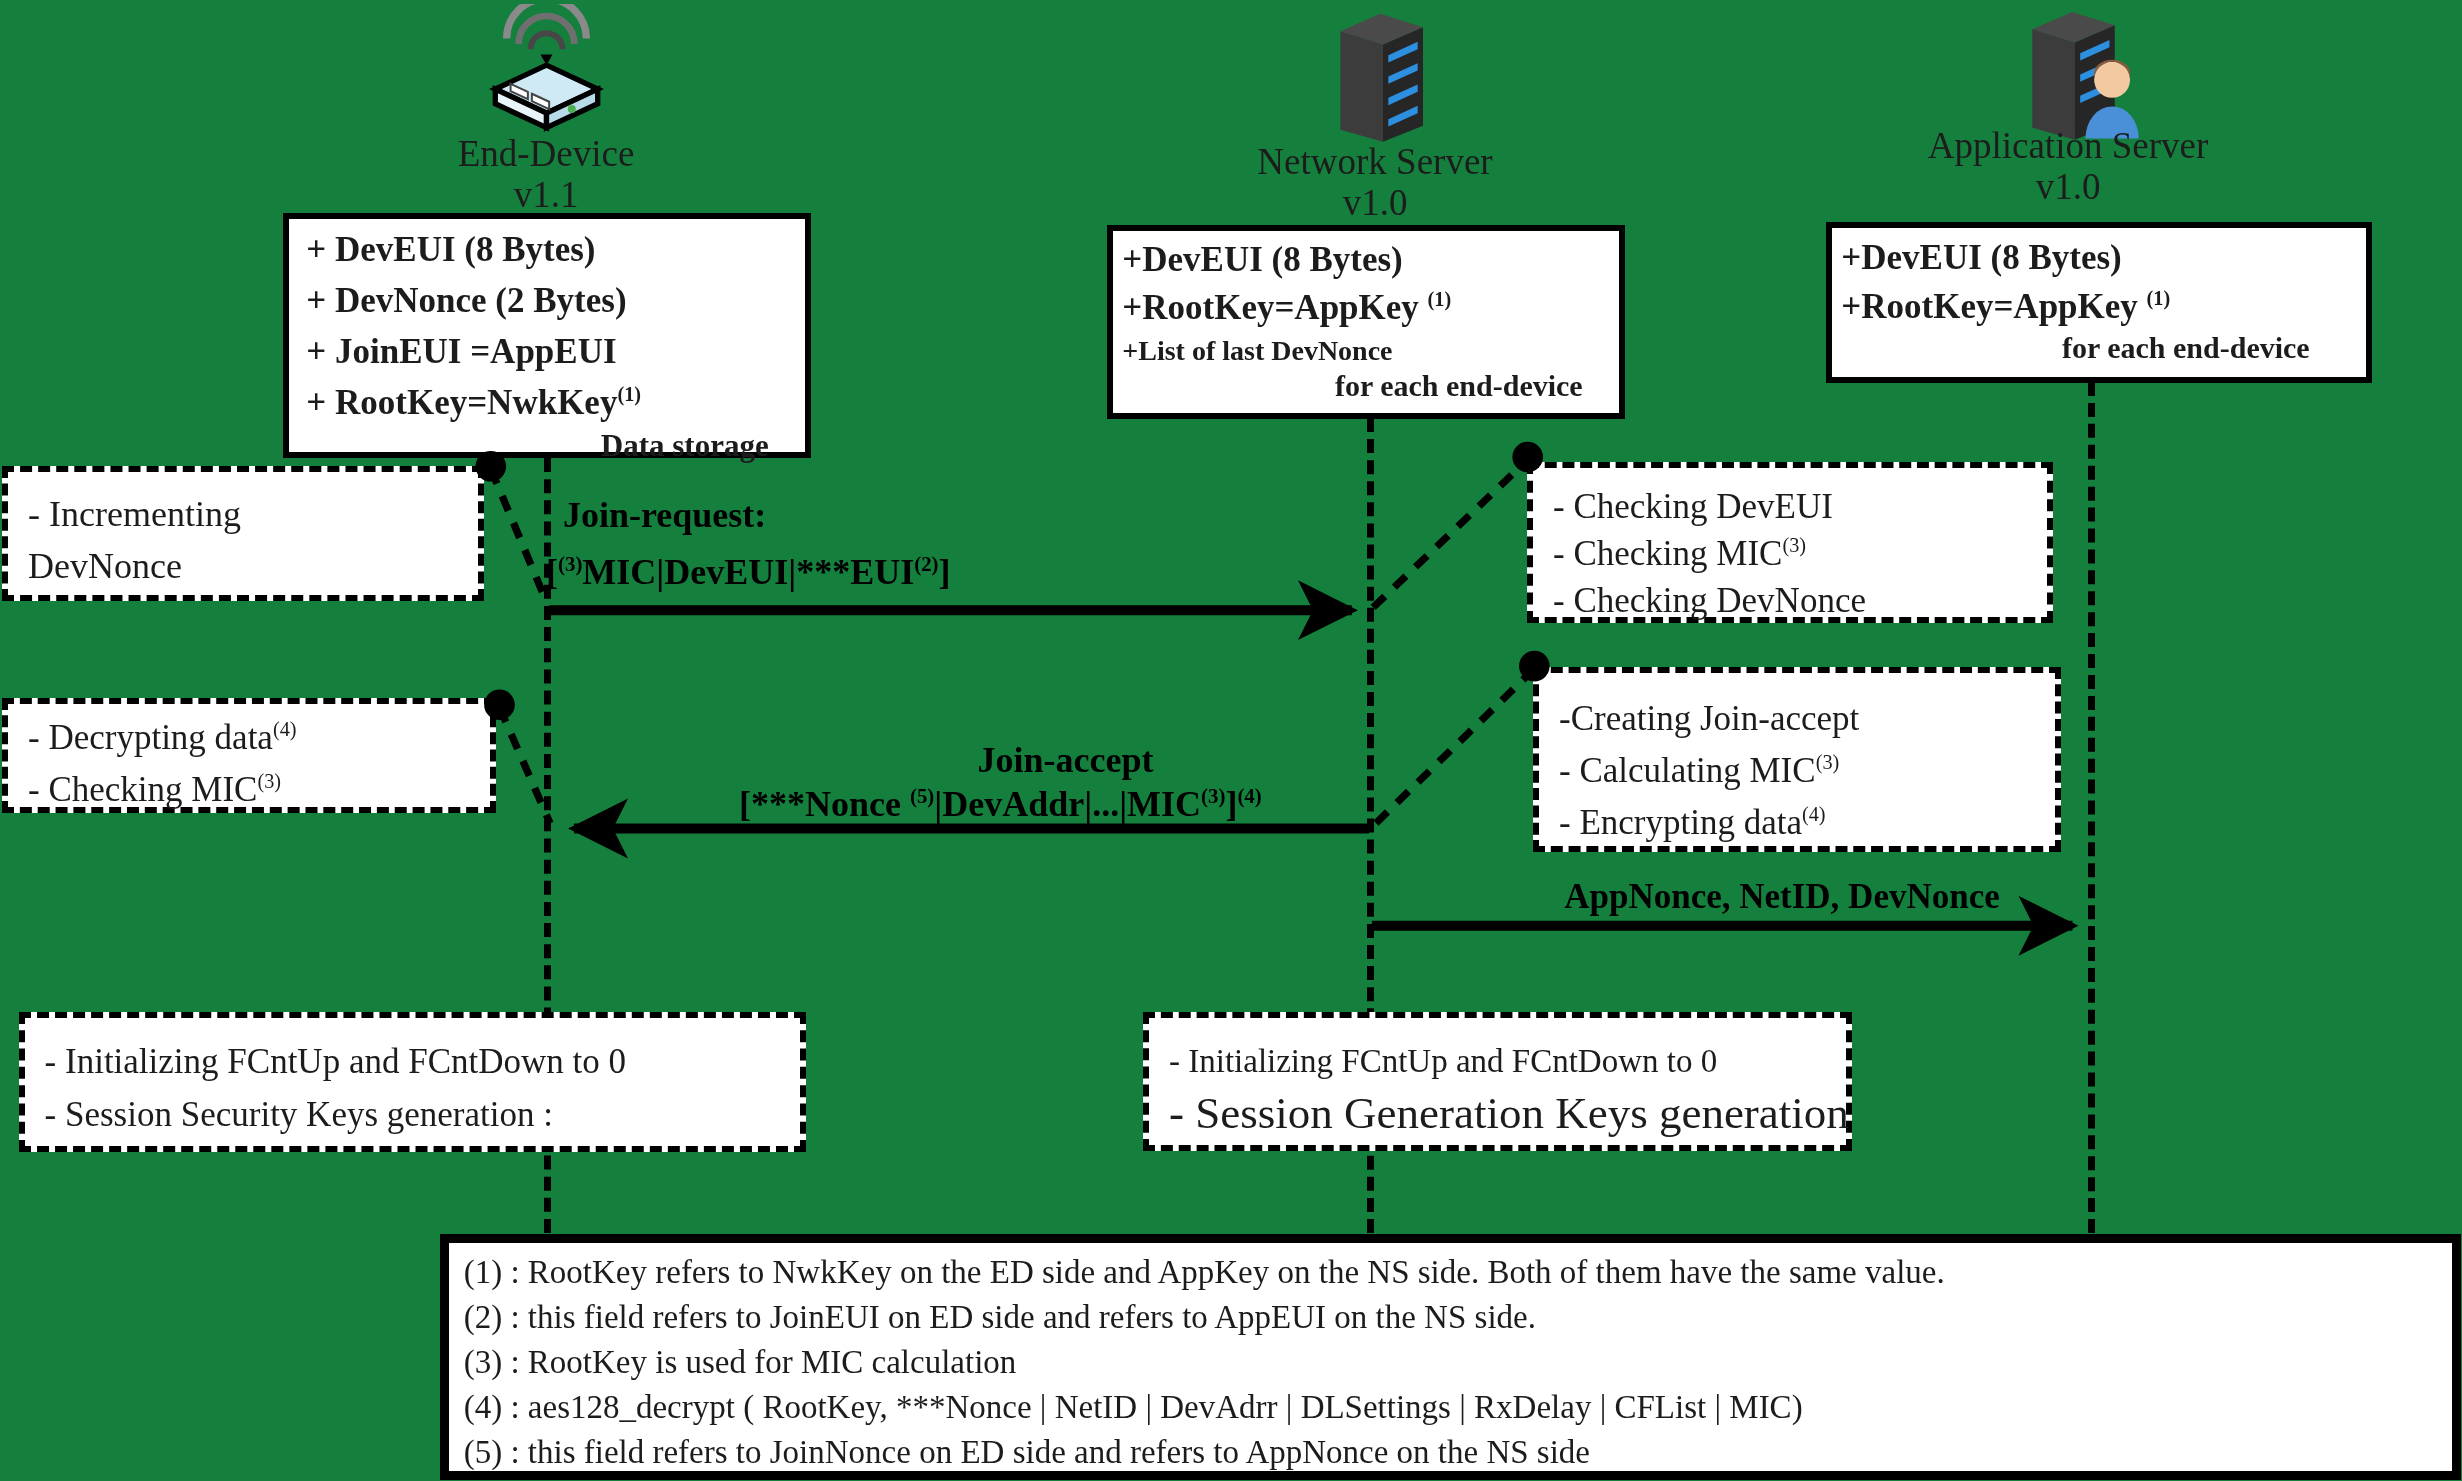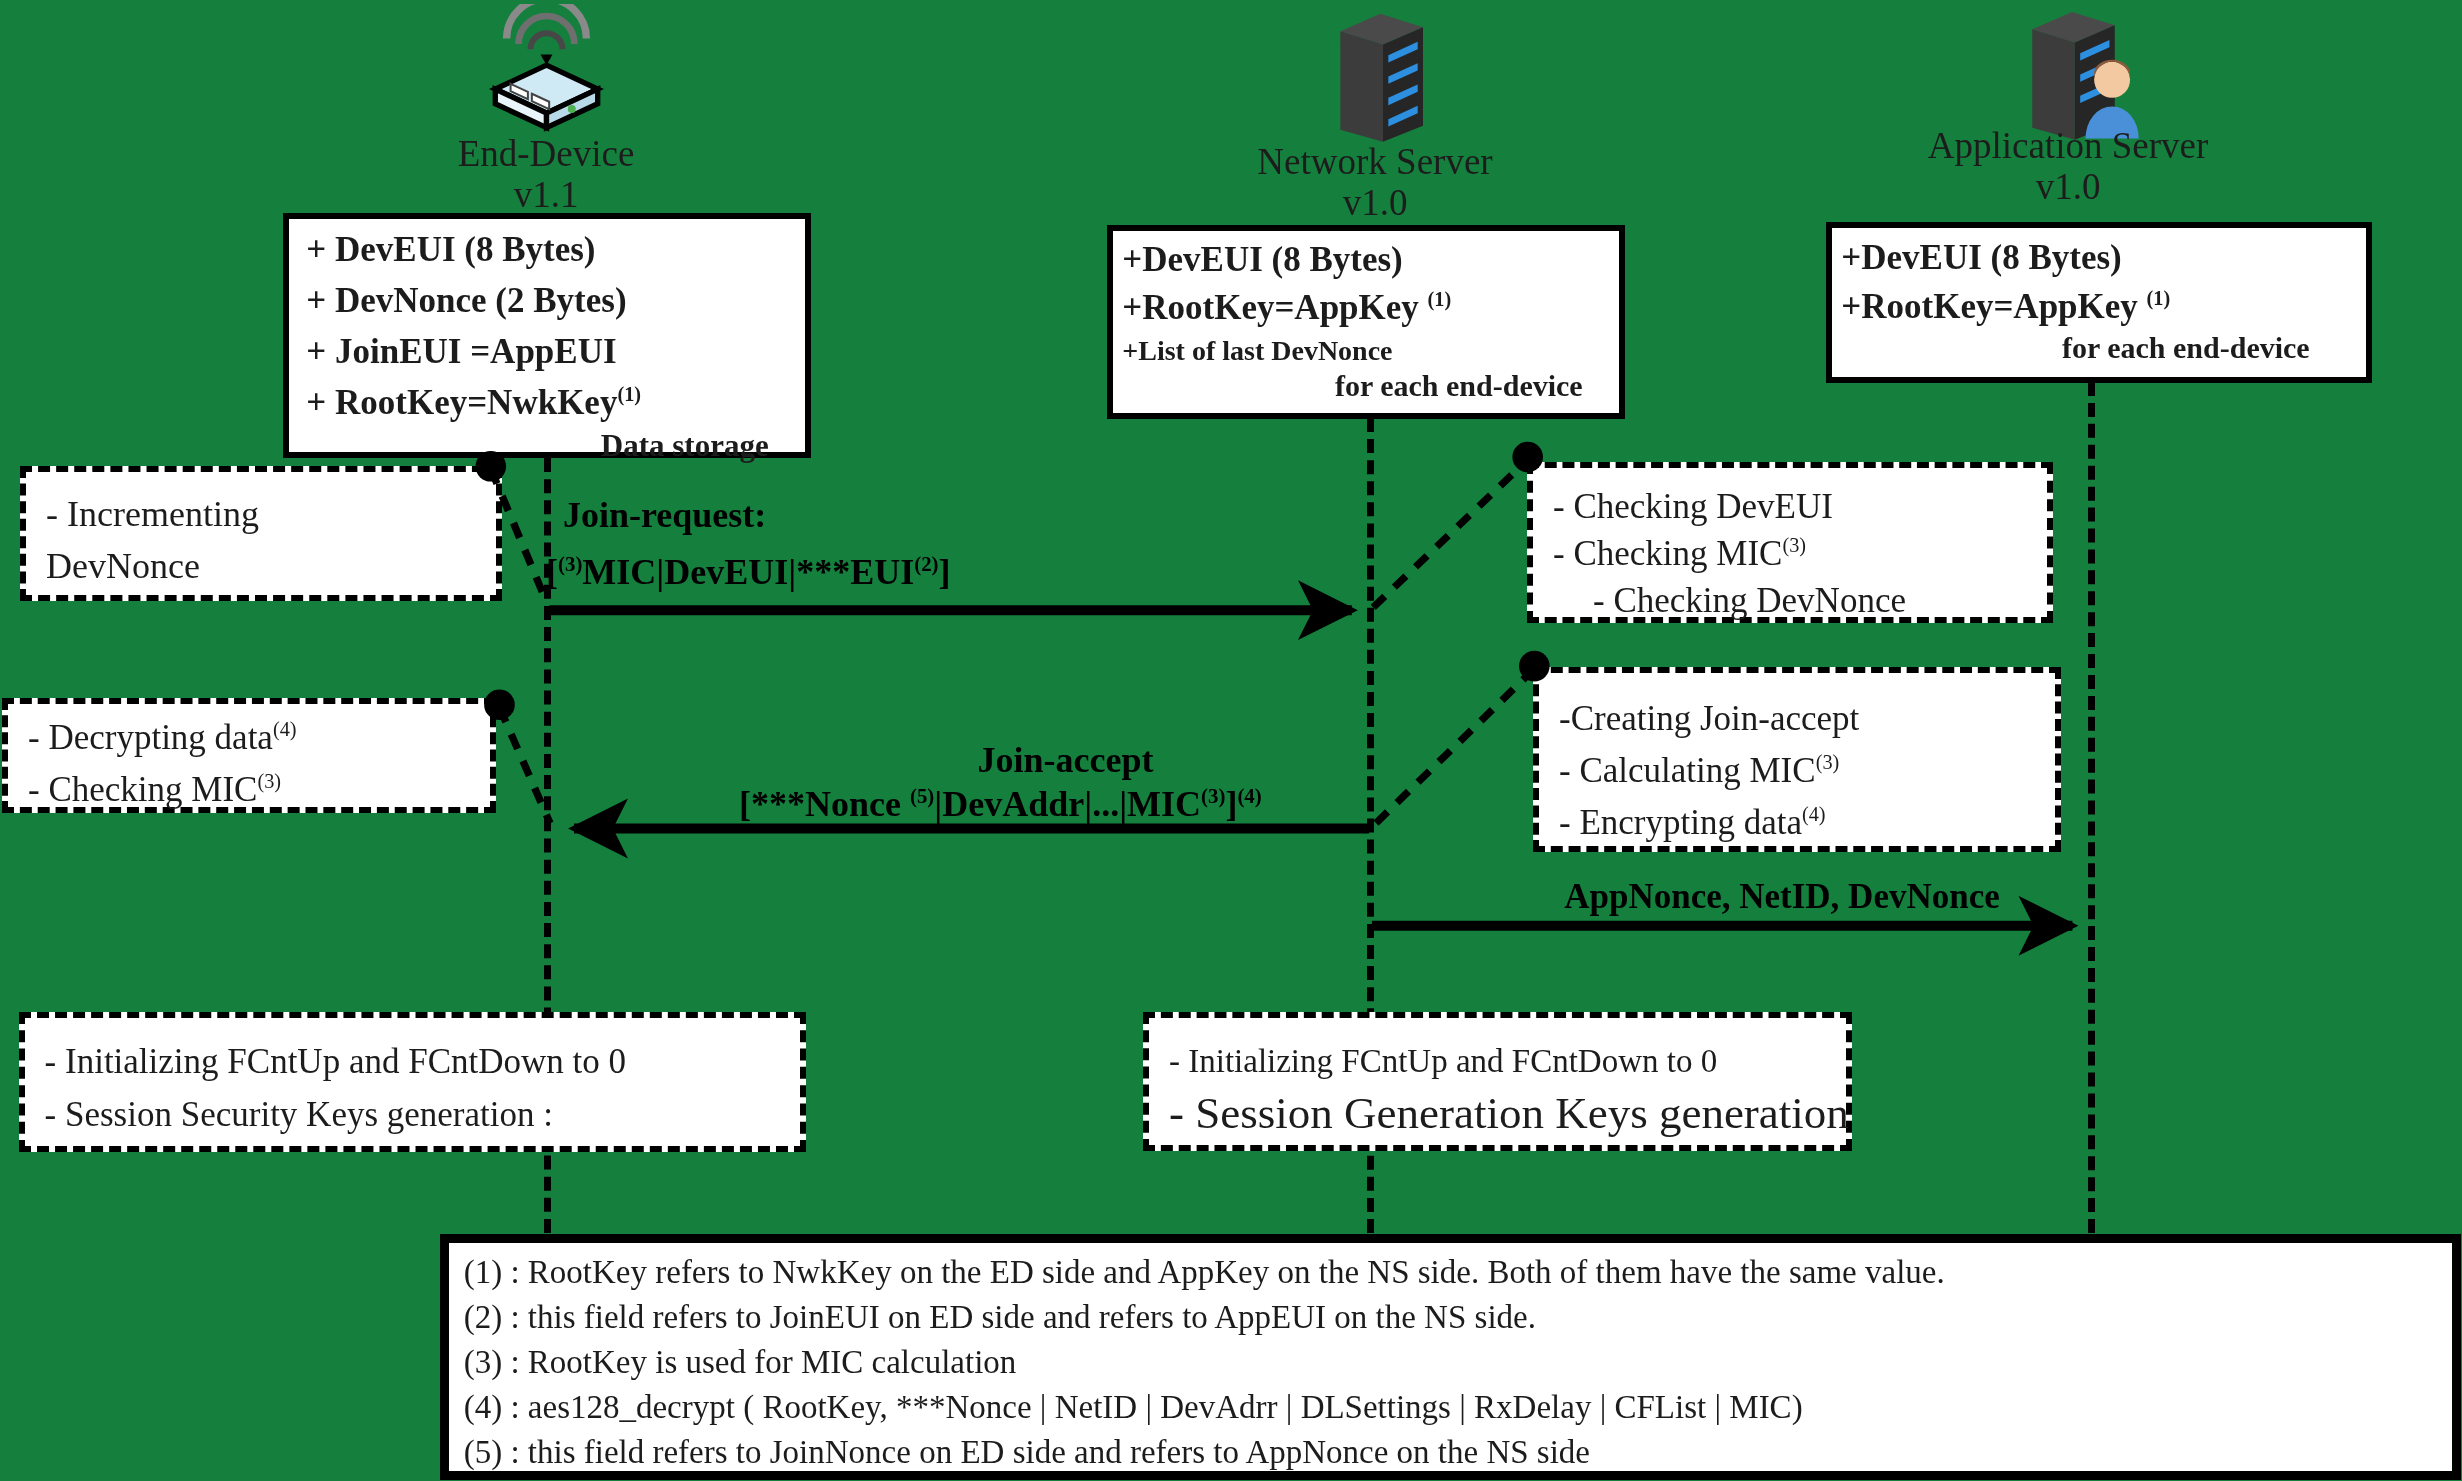--- a/index.html
+++ b/index.html
@@ -109,33 +109,33 @@
     <div class="bline-sm">+List of last DevNonce</div>
     <div class="bfooter" style="font-size:30px;">for each end-device</div>
   </div>
 
   <div class="abs databox" style="left:1826px;top:222px;width:546px;height:161px;padding-left:9.3px;">
     <div class="bline" style="line-height:49px;">+DevEUI (8 Bytes)</div>
     <div class="bline" style="line-height:49px;">+RootKey=AppKey <sup>(1)</sup></div>
     <div class="bfooter" style="font-size:30px;padding-right:47px;">for each end-device</div>
   </div>
 
-  <div class="abs actbox" style="left:20px;top:466px;width:482px;height:135px;padding-right:167px;padding-top:16px;">
+  <div class="abs actbox" style="left:2px;top:466px;width:482px;height:135px;padding-right:167px;padding-top:16px;">
     <div class="aline" style="white-space:normal;font-size:36px;">- Incrementing DevNonce</div>
   </div>
 
   <div class="abs actbox" style="left:2px;top:698px;width:494px;height:115px;padding-top:8px;">
     <div class="aline">- Decrypting data<sup>(4)</sup></div>
     <div class="aline">- Checking MIC<sup>(3)</sup></div>
   </div>
 
   <div class="abs actbox" style="left:1527px;top:462px;width:526px;height:161px;padding-top:14.7px;">
     <div class="aline" style="line-height:47px;">- Checking DevEUI</div>
     <div class="aline" style="line-height:47px;">- Checking MIC<sup>(3)</sup></div>
-    <div class="aline" style="line-height:47px;margin-left:40px;">- Checking DevNonce</div>
+    <div class="aline" style="line-height:47px;">- Checking DevNonce</div>
   </div>
 
   <div class="abs actbox" style="left:1533px;top:667px;width:528px;height:185px;padding-top:20px;">
     <div class="aline">-Creating Join-accept</div>
     <div class="aline">- Calculating MIC<sup>(3)</sup></div>
     <div class="aline">- Encrypting data<sup>(4)</sup></div>
   </div>
 
   <div class="abs actbox" style="left:18.6px;top:1012px;width:787px;height:140px;padding-top:17.3px;">
     <div class="aline" style="line-height:53px;">- Initializing FCntUp and FCntDown to 0</div>

